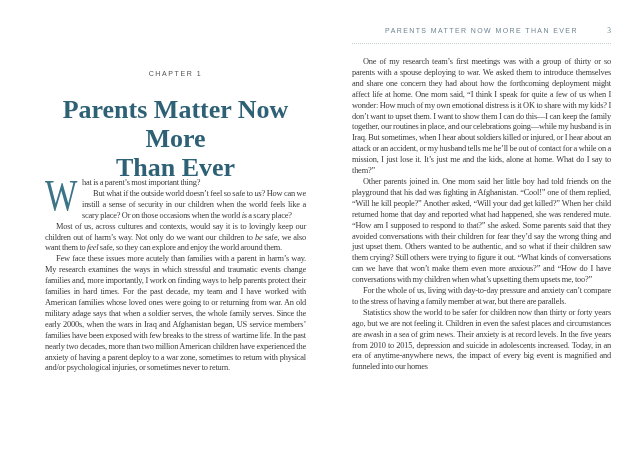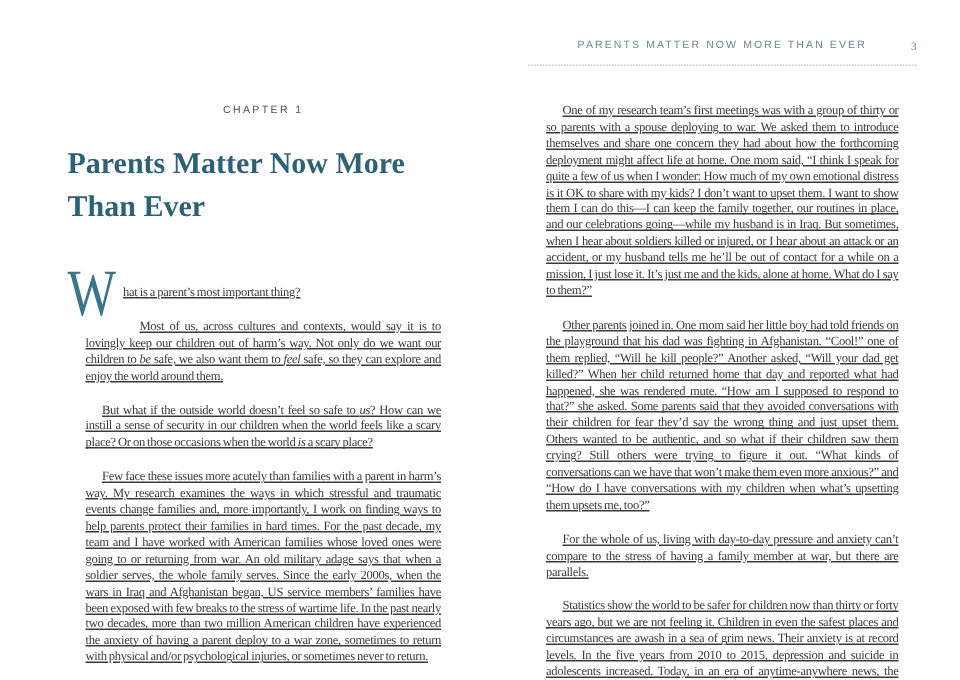--- a/index.html
+++ b/index.html
@@ -16,36 +16,35 @@
   .col-left { position: absolute; left: 45px; top: 0; width: 261px; height: 453px; }
   .chapter {
     position: absolute; top: 70px; left: 0; width: 100%;
     text-align: center;
     font-family: "Liberation Sans", sans-serif;
     font-size: 7px; letter-spacing: 1.6px;
     color: #4f4f4f;
   }
   .title {
     position: absolute; top: 95px; left: 0; width: 100%;
-    margin: 0; 
+    margin: 0; text-align: center;
     font-family: "Liberation Serif", serif;
     font-weight: bold;
-    font-size: 20px; line-height: 29px;
+    font-size: 26px; line-height: 29px;
     color: #2e6175;
   }
   .body-left { position: absolute; top: 178px; left: 0; width: 100%; }
   .body-right { position: absolute; top: 57px; left: 0; width: 100%; }
 
   p.book {
-    margin: 12px;
+    margin: 0;
     text-align: justify;
     font-size: 8.4px; line-height: 10.9px;
     letter-spacing: -0.2px; word-spacing: -0.4px;
     color: #3a3a3a;
-    text-decoration: underline;
   }
   p.book.indent { text-indent: 11px; }
 
   .dropcap {
     float: left;
     width: 34px; height: 34px;
     margin: 1px 3px 0 0;
     font-family: "Liberation Serif", serif;
     font-size: 44px; line-height: 34px;
     color: #3c7488;
@@ -75,22 +74,22 @@
 <body>
 
 <div class="spread">
 
   <div class="col-left">
     <div class="chapter">CHAPTER 1</div>
     <h1 class="title"><span>Parents Matter Now More</span><br><span>Than Ever</span></h1>
     <div class="body-left">
       <span class="dropcap">W</span>
     <p class="book ">hat is a parent’s most important thing?</p>
+        <p class="book indent">But what if the outside world doesn’t feel so safe to <i>us</i>? How can we instill a sense of security in our children when the world feels like a scary place? Or on those occasions when the world <i>is</i> a scary place?</p>
         <p class="book indent">Most of us, across cultures and contexts, would say it is to lovingly keep our children out of harm’s way. Not only do we want our children to <i>be</i> safe, we also want them to <i>feel</i> safe, so they can explore and enjoy the world around them.</p>
-        <p class="book indent">But what if the outside world doesn’t feel so safe to <i>us</i>? How can we instill a sense of security in our children when the world feels like a scary place? Or on those occasions when the world <i>is</i> a scary place?</p>
         <p class="book indent">Few face these issues more acutely than families with a parent in harm’s way. My research examines the ways in which stressful and traumatic events change families and, more importantly, I work on finding ways to help parents protect their families in hard times. For the past decade, my team and I have worked with American families whose loved ones were going to or returning from war. An old military adage says that when a soldier serves, the whole family serves. Since the early 2000s, when the wars in Iraq and Afghanistan began, US service members’ families have been exposed with few breaks to the stress of wartime life. In the past nearly two decades, more than two million American children have experienced the anxiety of having a parent deploy to a war zone, sometimes to return with physical and/or psychological injuries, or sometimes never to return.</p>
       </div>
   </div>
 
   <div class="col-right">
     <div class="running-head">
       <span class="rh-text">PARENTS MATTER NOW MORE THAN EVER</span>
       <span class="rh-num">3</span>
     </div>
     <div class="body-right">

